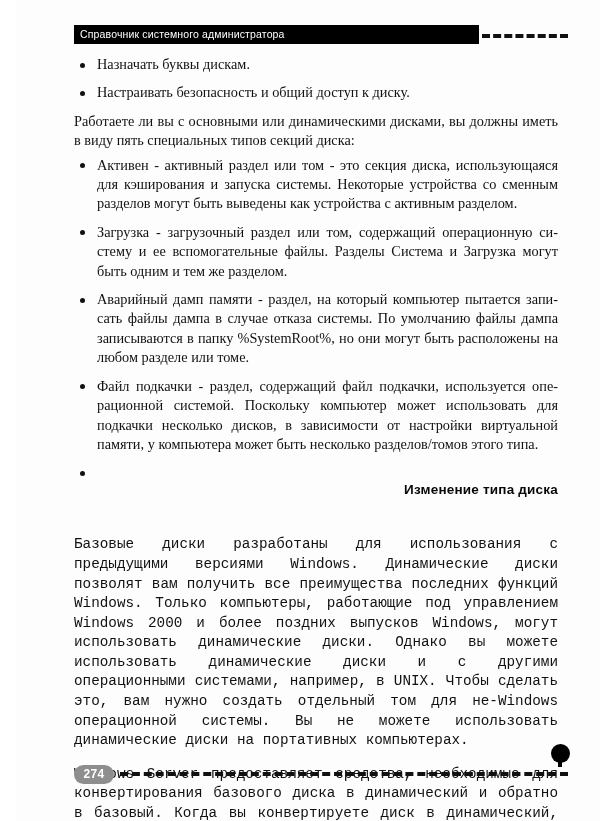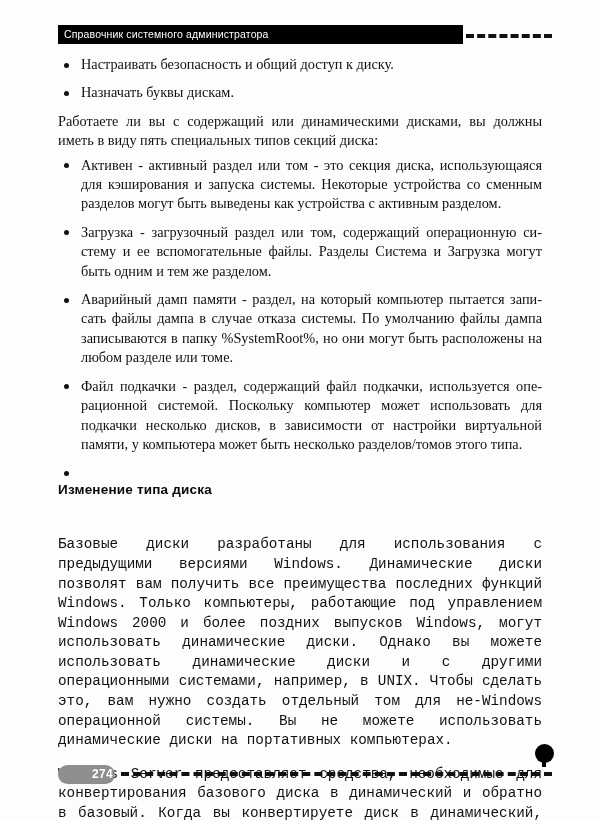--- a/index.html
+++ b/index.html
@@ -13,20 +13,21 @@
     position: relative;
     overflow: hidden;
     font-family: "Liberation Serif", "DejaVu Serif", serif;
     color: #111111;
   }
 
   .page {
     position: absolute;
     inset: 0;
     background: #fdfdfd;
+    margin-left: 16px;
   }
 
   
   .header-row {
     position: absolute;
     left: 58px;
     top: 24px;
     width: 494px;
     height: 20px;
     display: flex;
@@ -97,21 +98,21 @@
   }
   li.tight { margin-bottom: 11px; }
 
   .lead {
     margin: 11px 0 10px 0;
   }
 
   
   .section-heading {
     margin: 28px 0 0 0;
-    text-align: left;
+    text-align: right;
     font-family: "Liberation Sans", "DejaVu Sans", sans-serif;
     font-weight: bold;
     font-size: 13.5px;
     letter-spacing: 0.2px;
     color: #080808;
   }
 
   .after-heading { height: 38px; }
 
   p.body-para {
@@ -126,33 +127,32 @@
   .footer-row {
     position: absolute;
     left: 58px;
     bottom: 36px;
     width: 494px;
     height: 22px;
     display: flex;
     align-items: center;
   }
   .page-badge {
-    width: 25px;
+    width: 40px;
     height: 19px;
     border-radius: 9.5px;
     background: #8e8e8e;
     color: #ffffff;
     font-family: "Liberation Sans", "DejaVu Sans", sans-serif;
     font-weight: bold;
     font-size: 12px;
     display: flex;
     align-items: center;
     justify-content: center;
     letter-spacing: 0.4px;
-    padding-left: 32px;
   }
   .footer-dash {
     flex: 1;
     height: 0;
     margin-left: 6px;
     border-top: 4px dashed #111111;
   }
   .footer-pin {
     position: absolute;
     right: -2px;
@@ -182,29 +182,29 @@
       <span class="header-title">Справочник системного администратора</span>
     </div>
     <div class="header-dash"></div>
   </div>
 
   <div class="content">
 
     <ul class="bullets">
       <li class="tight">
         <span class="dot"></span>
+        <span>Назначать буквы дискам.</span>
+      </li>
+      <li class="tight">
+        <span class="dot"></span>
         <span>Настраивать безопасность и общий доступ к диску.</span>
       </li>
-      <li class="tight">
-        <span class="dot"></span>
-        <span>Назначать буквы дискам.</span>
-      </li>
     </ul>
 
-    <p class="para lead">Работаете ли вы с содержащий или динамическими дисками, вы должны иметь в виду пять специальных типов секций диска:</p>
+    <p class="para lead">Работаете ли вы с основными или динамическими дисками, вы должны иметь в виду пять специальных типов секций диска:</p>
 
     <ul class="bullets">
       <li>
         <span class="dot"></span>
         <span>Активен - активный раздел или том - это секция диска, использующаяся для кэширования и запуска системы. Некоторые устройства со сменным разделов могут быть выведены как устройства с активным разделом.</span>
       </li>
       <li>
         <span class="dot"></span>
         <span>Загрузка - загрузочный раздел или том, содержащий операционную си­стему и ее вспомогательные файлы. Разделы Система и Загрузка могут быть одним и тем же разделом.</span>
       </li>

